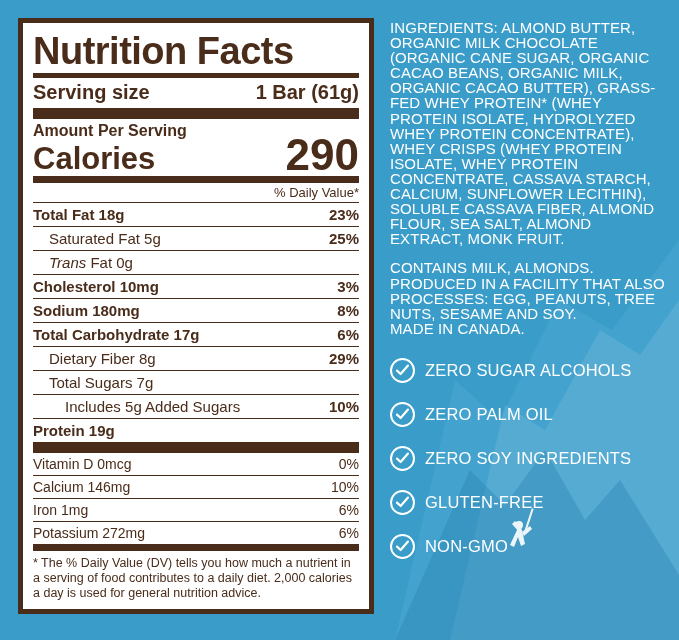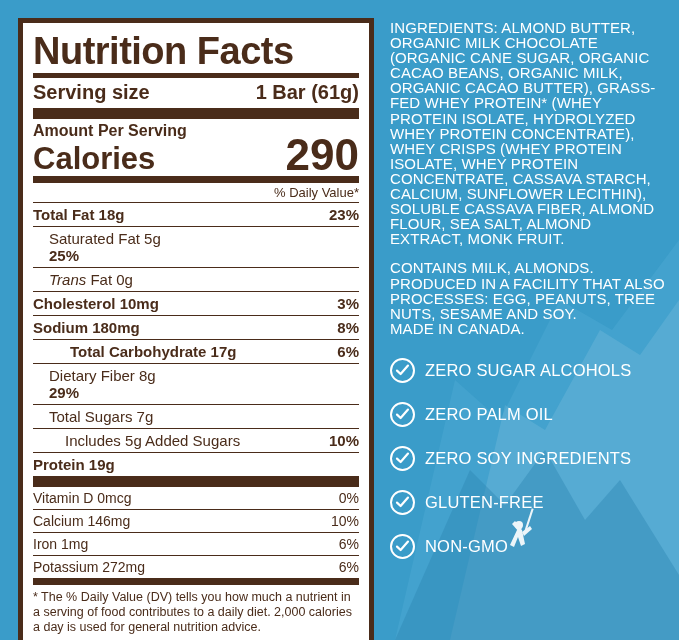--- a/index.html
+++ b/index.html
@@ -93,21 +93,21 @@
   }
   .nf-line {
     display: flex;
     justify-content: space-between;
     align-items: baseline;
     font-size: 15px;
     padding: 3px 0 3px 0;
     border-bottom: 1px solid #4a2c1a;
   }
   .nf-line.last { border-bottom: none; }
-  .indent1 { padding-left: 16px; flex-direction: column; }
+  .indent1 { padding-left: 16px; }
   .indent2 { padding-left: 32px; }
   .nf-vit {
     font-size: 14px;
   }
   .nf-foot {
     font-size: 12.5px;
     line-height: 15px;
     padding-top: 5px;
   }
   
@@ -203,21 +203,21 @@
       </div>
       <div class="nf-line">
         <span style="font-weight: bold;">Cholesterol 10mg</span>
         <span style="font-weight: bold;">3%</span>
       </div>
       <div class="nf-line">
         <span style="font-weight: bold;">Sodium 180mg</span>
         <span style="font-weight: bold;">8%</span>
       </div>
       <div class="nf-line">
-        <span style="font-weight: bold; margin-left: 37px;">Total Carbohydrate 17g</span>
+        <span style="font-weight: bold;">Total Carbohydrate 17g</span>
         <span style="font-weight: bold;">6%</span>
       </div>
       <div class="nf-line indent1">
         <span>Dietary Fiber 8g</span>
         <span style="font-weight: bold;">29%</span>
       </div>
       <div class="nf-line indent1">
         <span>Total Sugars 7g</span>
         <span style="font-weight: bold;"></span>
       </div>

